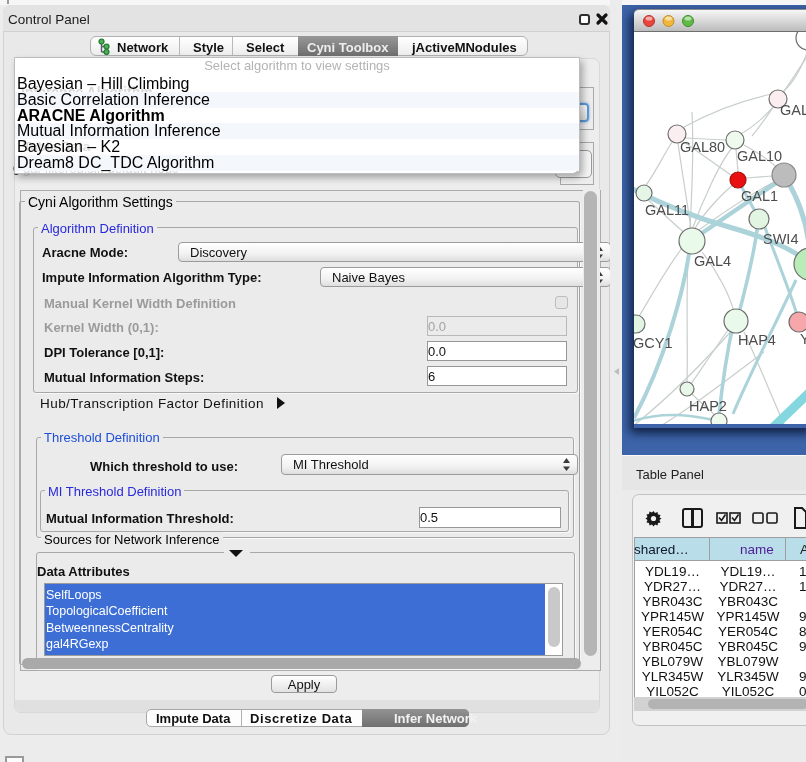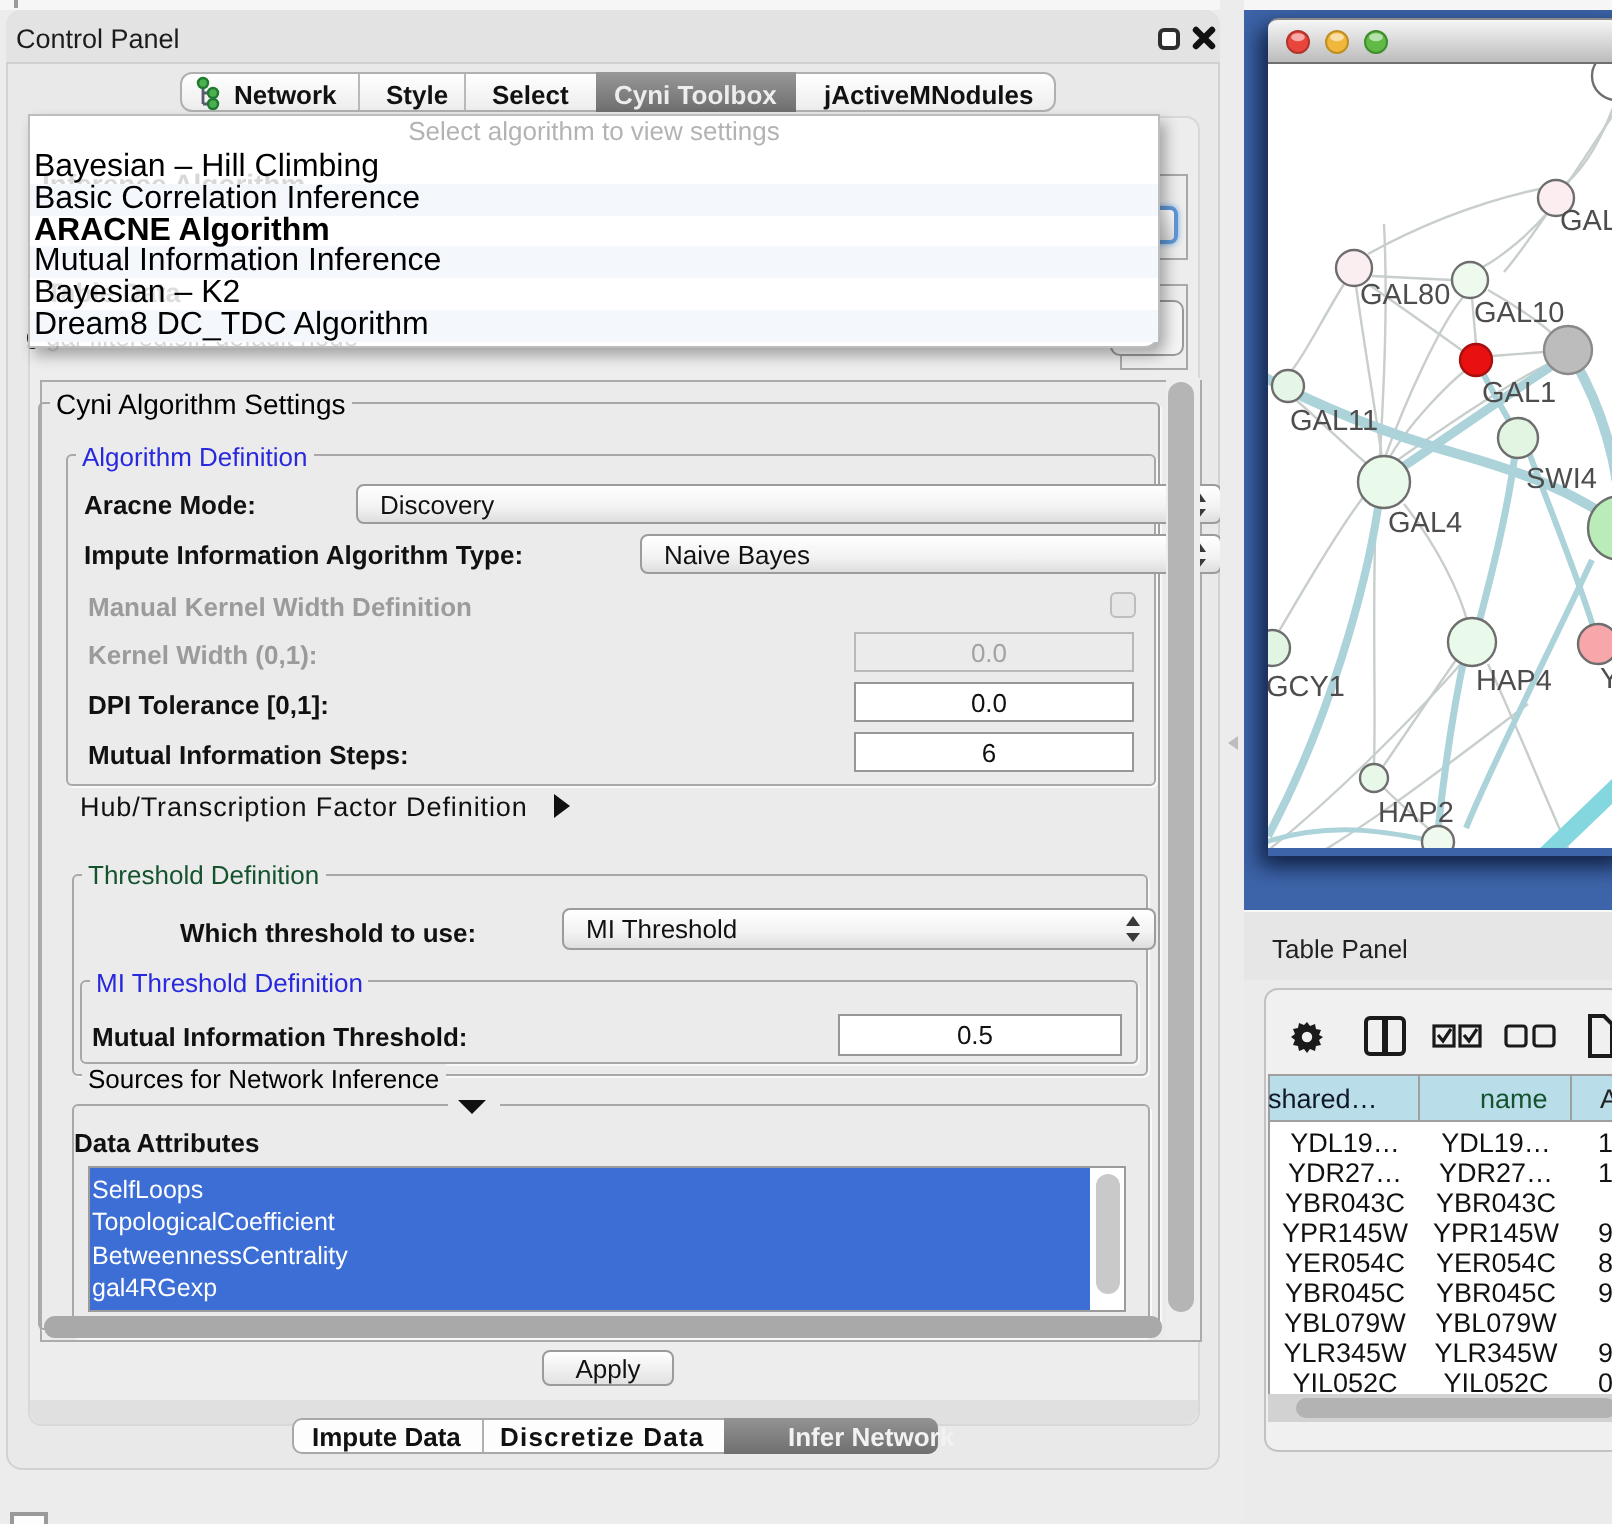--- a/index.html
+++ b/index.html
@@ -4,21 +4,21 @@
 <style>
 * { margin:0; padding:0; box-sizing:border-box; }
 html,body { width:806px; height:762px; }
 body { font-family:"Liberation Sans", sans-serif; background:#ececec; position:relative; overflow:hidden; }
 .abs { position:absolute; }
 .lbl { position:absolute; font-size:13px; color:#111; white-space:nowrap; }
 .b { font-weight:bold; }
 .gray { color:#9b9b9b; }
 .combo { position:absolute; background:linear-gradient(#ffffff, #f2f2f2 60%, #dedede); border:1px solid #9b9b9b; border-radius:4px;margin-left:44px; }
 .combo .ct { position:absolute; left:11px; top:2px; font-size:13px; color:#111; }
-.field { position:absolute; background:#fff; border:1px solid #979797; font-size:13px; color:#111; text-align:center; padding:2px 5px 0 0; }
+.field { position:absolute; background:#fff; border:1px solid #979797; font-size:13px; color:#111; text-align:left; padding:2px 5px 0 0; }
 .field.dis { background:#ebebeb; border-color:#b9b9b9; color:#a3a3a3; }
 .grp { position:absolute; border:1px solid #a8a8a8; border-radius:3px; box-shadow:1px 1px 0 rgba(255,255,255,0.65); }
 .gtitle { position:absolute; font-size:13px; background:#ececec; padding:0 3px; white-space:nowrap; }
 </style>
 </head>
 <body>
 
 <div class="abs" style="left:0;top:0;width:806px;height:5px;background:#f6f6f6;"></div>
 <div class="abs" style="left:7px;top:0;width:2px;height:4px;background:#9a9a9a;"></div>
 
@@ -95,21 +95,21 @@
 
 <div class="lbl b" style="left:44px;top:370px;">Mutual Information Steps:</div>
 <div class="field" style="left:427px;top:366px;width:140px;height:20px;">6</div>
 
 <div class="lbl" style="left:40px;top:396px;font-size:13.5px;letter-spacing:0.45px;">Hub/Transcription Factor Definition</div>
 <svg class="abs" style="left:276px;top:397px;" width="10" height="12" viewBox="0 0 10 12">
     <path d="M1 0 L9 6 L1 12 Z" fill="#111"></path>
   </svg>
 
 <div class="grp" style="left:36px;top:437px;width:538px;height:101px;"></div>
-<div class="gtitle" style="left:41px;top:430px;color:#14532d;background:#ebebeb;">Threshold Definition</div>
+<div class="gtitle" style="left:41px;top:430px;color:#1d4ed8;background:#ebebeb;">Threshold Definition</div>
 
 <div class="lbl b" style="left:90px;top:459px;">Which threshold to use:</div>
 <div class="combo" style="left:237px;top:454px;width:297px;height:21px;">
     <span class="ct">MI Threshold</span>
 <svg class="abs" style="right:6px;top:3px;" width="9" height="14" viewBox="0 0 9 14">
       <path d="M4.5 0 L8 5 L1 5 Z" fill="#3a3a3a"></path>
       <path d="M4.5 13 L1 8.5 L8 8.5 Z" fill="#3a3a3a"></path>
     </svg>
   </div>
 
@@ -277,21 +277,21 @@
 <svg class="abs" style="left:793px;top:506px;" width="14" height="24" viewBox="0 0 14 24">
  <path d="M2 2 L9 2 L13 6 L13 22 L2 22 Z" fill="none" stroke="#1a1a1a" stroke-width="2"></path>
 </svg>
 
 <div class="abs" style="left:634px;top:537px;width:172px;height:174px;background:#fff;border:1px solid #9f9f9f;border-right:none;"></div>
 <div class="abs" style="left:635px;top:538px;width:75px;height:23px;background:#b9dde9;border-right:1px solid #9f9f9f;"></div>
 <div class="abs" style="left:710px;top:538px;width:76px;height:23px;background:#b9dde9;border-right:1px solid #9f9f9f;"></div>
 <div class="abs" style="left:786px;top:538px;width:20px;height:23px;background:#b9dde9;"></div>
 <div class="abs" style="left:635px;top:560px;width:171px;height:1px;background:#9f9f9f;"></div>
 <div class="abs" style="left:634px;top:542px;font-size:13.5px;color:#0f172a;">shared…</div>
-<div class="abs" style="left:740px;top:542px;font-size:13.5px;color:#14532d;">name</div>
+<div class="abs" style="left:740px;top:542px;font-size:13.5px;color:#4c1d95;">name</div>
 <div class="abs" style="left:800px;top:542px;font-size:13.5px;color:#222;">A</div>
 
 <div class="abs" id="tcol1" style="left:635px;top:564px;width:75px;font-size:13.5px;color:#111;line-height:15px;text-align:center;">YDL19…<br>YDR27…<br>YBR043C<br>YPR145W<br>YER054C<br>YBR045C<br>YBL079W<br>YLR345W<br>YIL052C</div>
 <div class="abs" id="tcol2" style="left:710px;top:564px;width:76px;font-size:13.5px;color:#111;line-height:15px;text-align:center;">YDL19…<br>YDR27…<br>YBR043C<br>YPR145W<br>YER054C<br>YBR045C<br>YBL079W<br>YLR345W<br>YIL052C</div>
 <div class="abs" id="tcol3" style="left:799px;top:564px;width:40px;font-size:13.5px;color:#111;line-height:15px;text-align:left;">13<br>12<br>&nbsp;<br>9.<br>8.<br>9.<br>&nbsp;<br>9.<br>0</div>
 
 <div class="abs" style="left:634px;top:697px;width:172px;height:14px;background:#d2d2d2;"></div>
 <div class="abs" style="left:648px;top:699px;width:160px;height:10px;background:#b3b3b3;border-radius:5px;"></div>
 
 <div class="abs" style="left:5px;top:756px;width:19px;height:12px;background:#fdfdfd;border:2px solid #9a9a9a;"></div>

